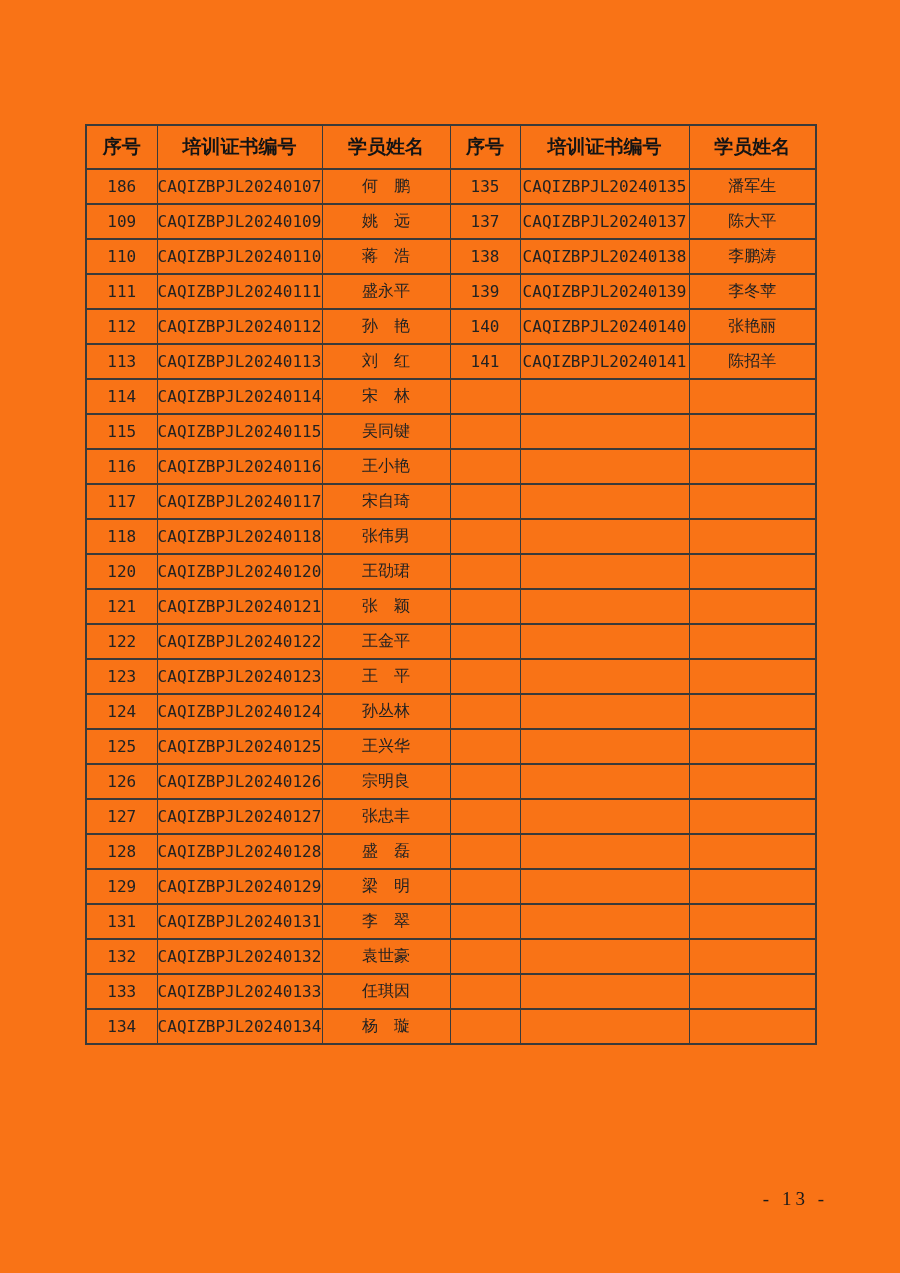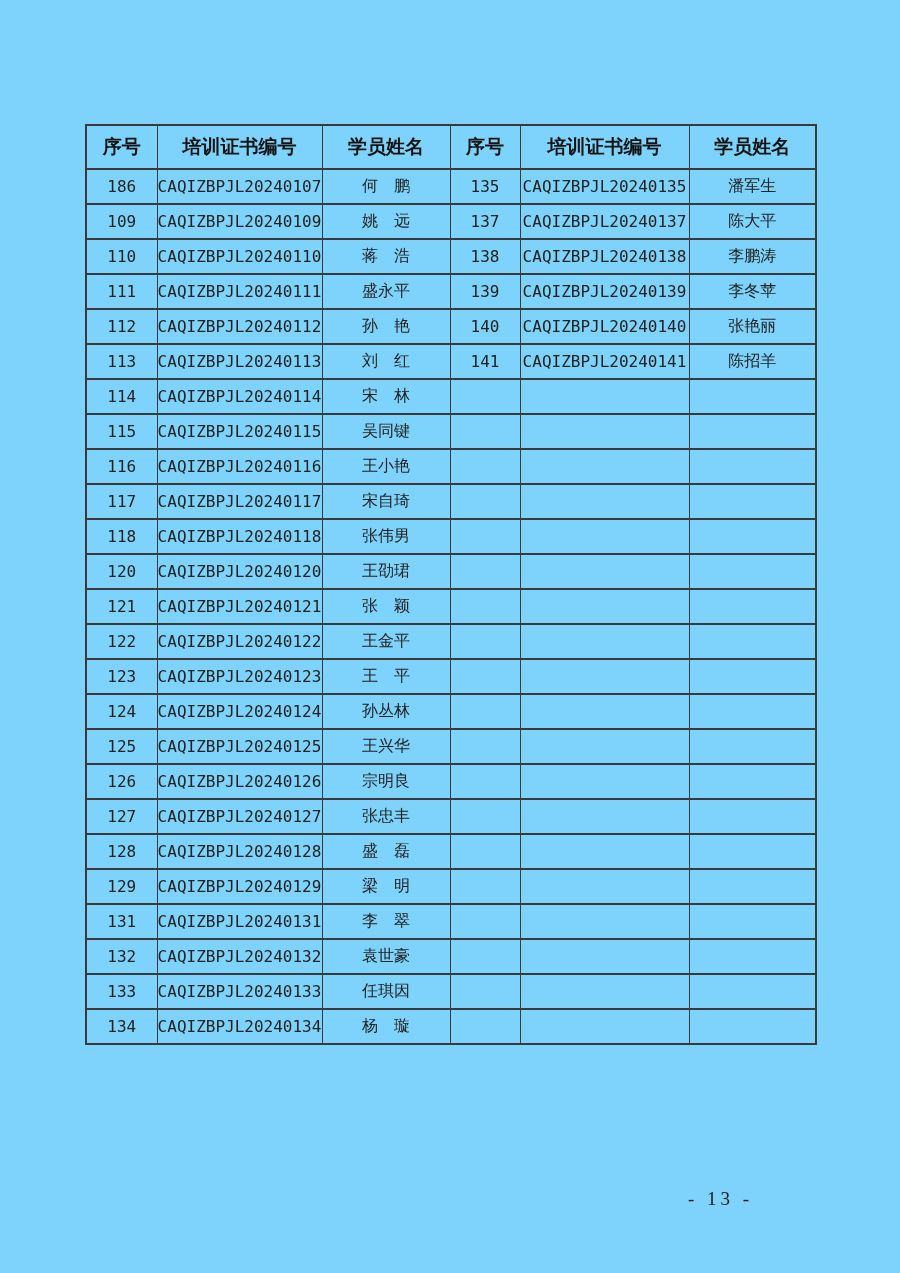--- a/index.html
+++ b/index.html
@@ -4,21 +4,21 @@
 <style>
   html, body {
     margin: 0;
     padding: 0;
     background: #ffffff;
   }
   .page {
     position: relative;
     width: 900px;
     height: 1273px;
-    background: #7dd3fc;
+    background: #f97316;
     overflow: hidden;
     font-family: "Liberation Sans", sans-serif;
     color: #1f1f1f;
   }
   table.roster {
     position: absolute;
     left: 85px;
     top: 124px;
     width: 730px;
     border-collapse: collapse;
@@ -52,21 +52,21 @@
     letter-spacing: 0px;
   }
   td.name-cell {
     font-size: 16px;
   }
   .page-number {
     position: absolute;
     top: 1188px;
     left: 688px;
     width: 140px;
-    text-align: left;
+    text-align: right;
     font-family: "Liberation Serif", serif;
     font-size: 19px;
     color: #1a1a1a;
     letter-spacing: 4px;
   }
 </style>
 </head>
 <body>
 
 <div class="page">

